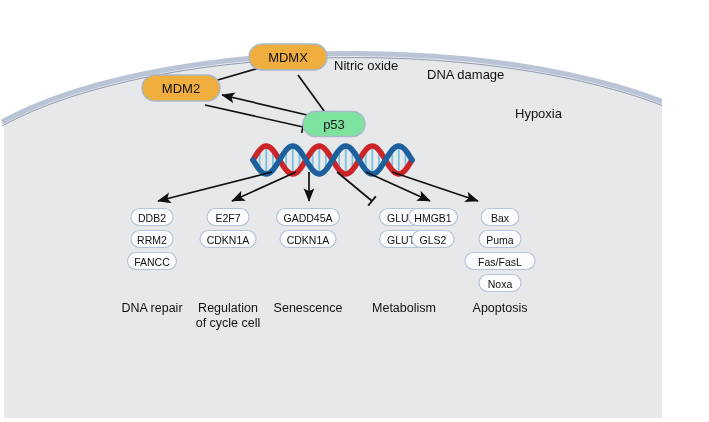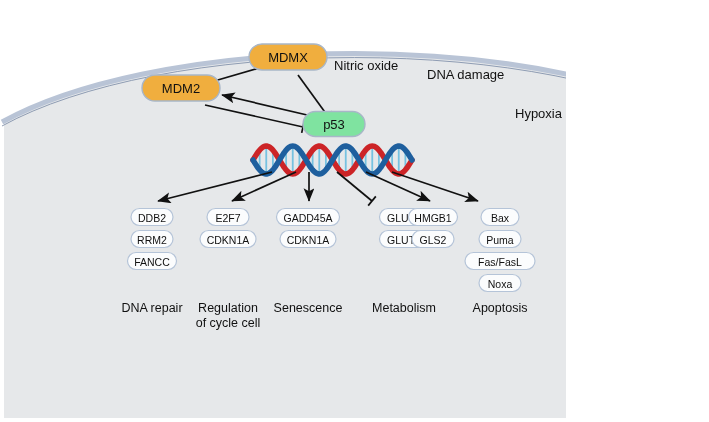--- a/index.html
+++ b/index.html
@@ -6,21 +6,21 @@
   html, body {
     margin: 0;
     padding: 0;
     background: #ffffff;
   }
   body {
     font-family: "Liberation Sans", sans-serif;
   }
   #canvas {
     position: relative;
-    width: 566px;
+    width: 662px;
     height: 422px;
     background: #ffffff;
     overflow: hidden;
   }
   #diagram {
     position: absolute;
     left: 0;
     top: 0;
     width: 709px;
     height: 422px;

